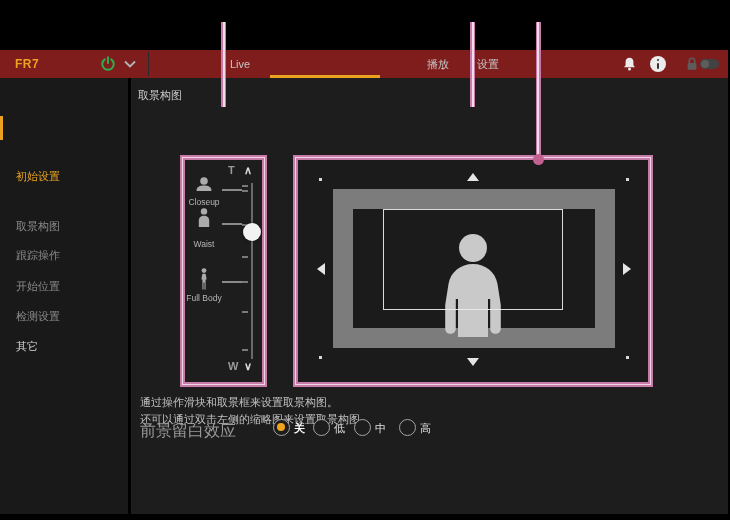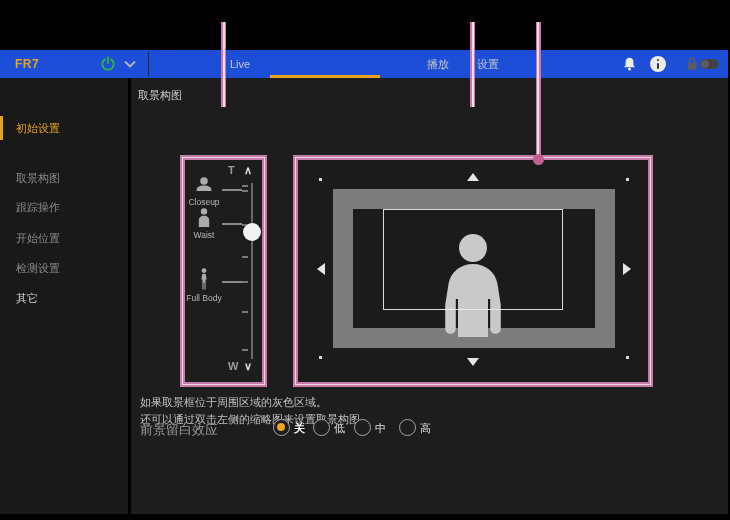--- a/index.html
+++ b/index.html
@@ -5,21 +5,21 @@
   * { margin:0; padding:0; box-sizing:border-box; }
   html,body { width:730px; height:520px; background:#000; overflow:hidden;
               font-family:"Liberation Sans", sans-serif; }
   .abs { position:absolute; }
 
   
   #stage { position:relative; width:730px; height:520px; background:#000; }
   #window { left:0; top:50px; width:728px; height:464px; background:#1d1d1d; }
 
   
-  #topbar { left:0; top:0; width:728px; height:28px; background:#1d4ed8; }
+  #topbar { left:0; top:0; width:728px; height:28px; background:#7f1d1d; }
   .device-name { left:15px; top:0; height:28px; line-height:28px; color:#e9a321;
                  font-size:12px; font-weight:bold; letter-spacing:.5px; }
   .topbar-sep { left:148px; top:2px; width:1px; height:24px; background:#2a2a2a; }
   .tab { top:0; height:28px; line-height:28px; font-size:11px; color:#c6c6c6;
          transform:translateX(-50%); white-space:nowrap; cursor:default; }
   .tab.active { color:#fff; font-weight:bold; }
   .tab-underline { left:270px; top:25px; width:110px; height:3px; background:#e9a321; }
 
   .icon-btn { cursor:default; }
   .info-circle { left:650px; top:6px; width:16px; height:16px; border-radius:50%;
@@ -30,21 +30,21 @@
                        background:#343434; border-radius:1px; }
   .toggle-pill { left:700px; top:9px; width:19px; height:10px; border-radius:5px;
                  background:#424242; }
   .toggle-knob { position:absolute; left:1px; top:1px; width:8px; height:8px;
                  border-radius:50%; background:#5d5d5d; }
 
   
   #sidebar { left:0; top:28px; width:128px; height:436px; background:#191919; }
   #sidebar-divider { left:128px; top:28px; width:3px; height:436px; background:#000; }
   .side-item { left:16px; height:16px; line-height:16px; font-size:11px;
-               color:#8a8a8a; white-space:nowrap; cursor:default; }
+               color:#8a8a8a; white-space:nowrap; cursor:default;margin-top:48px; }
   .side-item.selected { color:#e9a321; }
   .side-item.bright { color:#d9d9d9; }
   .side-sel-bar { left:0; top:38px; width:3px; height:24px; background:#e9a321; }
 
   
   #content { left:131px; top:28px; width:597px; height:436px; background:#1d1d1d; }
   .section-title { left:7px; top:10px; font-size:11px; color:#cdcdcd; }
 
   
   .callout-panel { border:2px solid #c87ba9;
@@ -79,21 +79,21 @@
   .arr-right { border-top:6px solid transparent; border-bottom:6px solid transparent;
                border-left:8px solid #e5e5e5; }
   .gray-frame { left:38px; top:32px; width:282px; height:159px;
                 border:20px solid #7c7c7c; }
   .white-frame { left:88px; top:52px; width:180px; height:101px;
                  border:1.5px solid rgba(236,236,236,.92); z-index:3; }
   .person { left:142px; top:76px; z-index:2; }
 
   
   .instr { left:9px; font-size:11px; color:#c2c2c2; white-space:nowrap; }
-  .radio-label { left:9px; top:343px; font-size:13px; color:#9a9a9a; }
+  .radio-label { left:9px; top:343px; font-size:16px; color:#9a9a9a; }
   .radio-circle { top:341px; width:17px; height:17px; border-radius:50%;
                   border:1.5px solid #a5a5a5; background:#1d1d1d; }
   .radio-circle .inner { position:absolute; left:3px; top:3px; width:8px; height:8px;
                          border-radius:50%; background:#f0a41c; }
   .radio-opt { top:343px; font-size:11px; color:#e3e3e3; }
 
   svg { display:block; }
 </style>
 </head>
 <body>
@@ -156,21 +156,21 @@
       <div class="abs side-item" style="top:121px;">跟踪操作</div>
       <div class="abs side-item" style="top:152px;">开始位置</div>
       <div class="abs side-item" style="top:182px;">检测设置</div>
       <div class="abs side-item bright" style="top:212px;">其它</div>
     </div>
     <div id="sidebar-divider" class="abs"></div>
 
     <div id="content" class="abs">
       <div class="abs section-title">取景构图</div>
 
-      <div class="abs instr" style="top:317px;">如果取景框位于周围区域的灰色区域。</div>
+      <div class="abs instr" style="top:317px;">通过操作滑块和取景框来设置取景构图。</div>
       <div class="abs instr" style="top:334px;">还可以通过双击左侧的缩略图来设置取景构图。</div>
 
       <div class="abs radio-label">前景留白效应</div>
 
       <div class="abs radio-circle" style="left:142px;">
           <span class="inner"></span>
         </div>
       <div class="abs radio-opt" style="left:163px; color:#fff; font-weight:bold;">关</div>
 
       <div class="abs radio-circle" style="left:182px;"></div>
@@ -206,21 +206,21 @@
       </div>
       <div class="abs preset-label" style="top:40px;">Closeup</div>
       <div class="abs preset-dash" style="top:32px;"></div>
 
       <div class="abs preset-icon" style="top:51px;">
         <svg width="14" height="19" viewBox="0 0 14 19" style="margin:0 auto;">
           <circle cx="7" cy="3.4" r="3.2" fill="#ababab"></circle>
           <path d="M1.8,19 L1.8,12.6 C1.8,9.4 4,7.8 7,7.8 C10,7.8 12.2,9.4 12.2,12.6 L12.2,19 Z" fill="#ababab"></path>
         </svg>
       </div>
-      <div class="abs preset-label" style="top:73px;">Waist</div>
+      <div class="abs preset-label" style="top:82px;">Waist</div>
       <div class="abs preset-dash" style="top:66px;"></div>
 
       <div class="abs preset-icon" style="top:111px;">
         <svg width="10" height="22" viewBox="0 0 10 22" style="margin:0 auto;">
           <circle cx="5" cy="2.6" r="2.4" fill="#ababab"></circle>
           <path d="M5,5.4 L6.8,6.2 L7.6,11.6 L6.6,11.6 L6.6,21.5 L5.5,21.5 L5.5,14.5 L4.5,14.5 L4.5,21.5 L3.4,21.5 L3.4,11.6 L2.4,11.6 L3.2,6.2 Z" fill="#ababab"></path>
         </svg>
       </div>
       <div class="abs preset-label" style="top:136px;">Full Body</div>
       <div class="abs preset-dash" style="top:124px;"></div>

